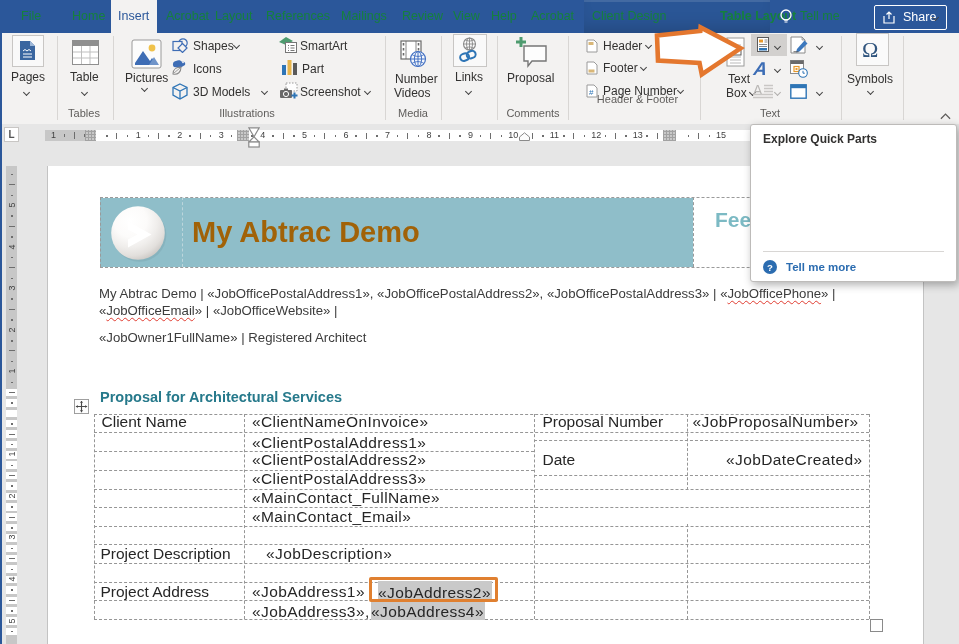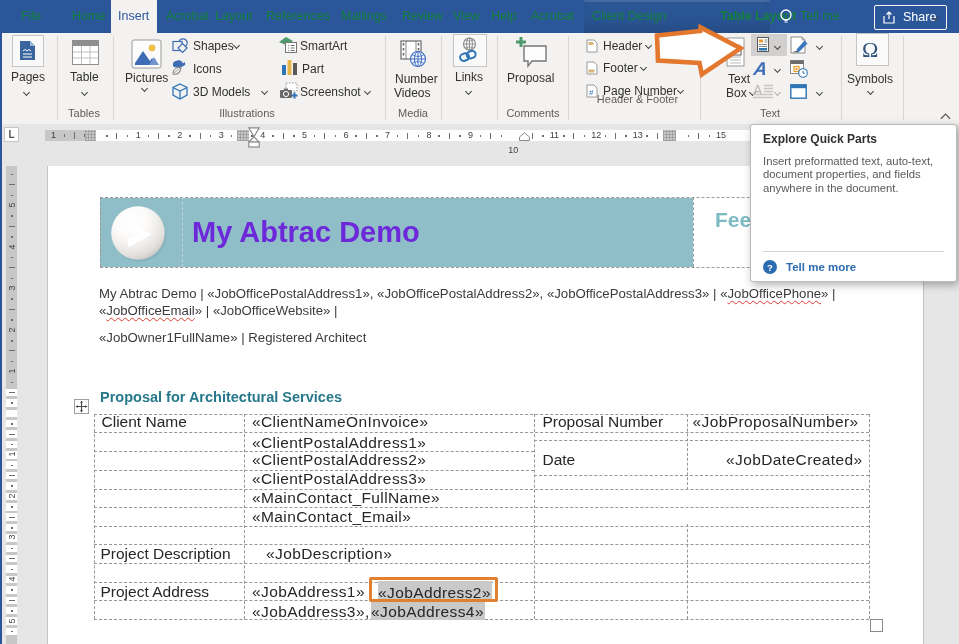--- a/index.html
+++ b/index.html
@@ -318,21 +318,21 @@
     <div class="tick" style="left:407.275px;top:132.5px;width:1px;height:6px;"></div>
     <div class="tick" style="left:417.6625px;top:134.5px;width:1.5px;height:2px;"></div>
     <div class="rnum" style="left:425.04999999999995px;top:130px;width:8px;text-align:center;">8</div>
     <div class="tick" style="left:438.43749999999994px;top:134.5px;width:1.5px;height:2px;"></div>
     <div class="tick" style="left:448.82499999999993px;top:132.5px;width:1px;height:6px;"></div>
     <div class="tick" style="left:459.2125px;top:134.5px;width:1.5px;height:2px;"></div>
     <div class="rnum" style="left:466.59999999999997px;top:130px;width:8px;text-align:center;">9</div>
     <div class="tick" style="left:479.98749999999995px;top:134.5px;width:1.5px;height:2px;"></div>
     <div class="tick" style="left:490.37499999999994px;top:132.5px;width:1px;height:6px;"></div>
     <div class="tick" style="left:500.7625px;top:134.5px;width:1.5px;height:2px;"></div>
-    <div class="rnum" style="left:508.15px;top:130px;width:8px;text-align:center;margin-top:15px;">10</div>
+    <div class="rnum" style="left:508.15px;top:130px;width:8px;text-align:center;">10</div>
     <div class="tick" style="left:521.5375px;top:134.5px;width:1.5px;height:2px;"></div>
     <div class="tick" style="left:531.925px;top:132.5px;width:1px;height:6px;"></div>
     <div class="tick" style="left:542.3125px;top:134.5px;width:1.5px;height:2px;"></div>
     <div class="rnum" style="left:549.7px;top:130px;width:8px;text-align:center;">11</div>
     <div class="tick" style="left:563.0875000000001px;top:134.5px;width:1.5px;height:2px;"></div>
     <div class="tick" style="left:573.475px;top:132.5px;width:1px;height:6px;"></div>
     <div class="tick" style="left:583.8625000000001px;top:134.5px;width:1.5px;height:2px;"></div>
     <div class="rnum" style="left:591.25px;top:130px;width:8px;text-align:center;">12</div>
     <div class="tick" style="left:604.6375px;top:134.5px;width:1.5px;height:2px;"></div>
     <div class="tick" style="left:615.025px;top:132.5px;width:1px;height:6px;"></div>
@@ -449,21 +449,21 @@
       <stop offset="38%" stop-color="#fcfbfa"></stop>
       <stop offset="62%" stop-color="#f0eeec"></stop>
       <stop offset="82%" stop-color="#e2dfdc"></stop>
       <stop offset="100%" stop-color="#c7c3bf"></stop>
     </radialGradient>
   </defs>
   <circle cx="30.5" cy="31" r="26.8" fill="#7fa9b4" opacity="0.55"></circle>
   <circle cx="29" cy="29" r="26.8" fill="url(#ball)"></circle>
   <polygon points="19,17.5 42.5,30.5 19,43.5 19,35.5 28.5,30.5 19,25.5" fill="#fff"></polygon>
 </svg>
-<div class="abs" style="left:192px;top:216px;font-size:29px;font-weight:bold;color:#6d28d9;">My Abtrac Demo</div>
+<div class="abs" style="left:192px;top:216px;font-size:29px;font-weight:bold;color:#a16207;">My Abtrac Demo</div>
 <div class="abs" style="left:715px;top:208px;font-size:21px;font-weight:bold;color:#7cbac4;">Fee</div>
 
 <div class="body12" style="left:99px;top:286px;">My Abtrac Demo | «JobOfficePostalAddress1», «JobOfficePostalAddress2», «JobOfficePostalAddress3» | «<span class="sq">JobOfficePhone</span>» |</div>
 <div class="body12" style="left:99px;top:303px;">«<span class="sq">JobOfficeEmail</span>» | «JobOfficeWebsite» |</div>
 <div class="body12" style="left:99px;top:330px;">«JobOwner1FullName» | Registered Architect</div>
 
 <div class="abs" style="left:100px;top:389px;font-size:14.5px;font-weight:bold;color:#26798b;">Proposal for Architectural Services</div>
 
 <svg class="abs" style="left:74px;top:399px;" width="15" height="15" viewBox="0 0 16 16">
   <rect x="0.5" y="0.5" width="15" height="15" fill="#fdfdfd" stroke="#9a9a9a"></rect>
@@ -518,21 +518,20 @@
 <div class="abs" style="left:869.5px;top:619px;width:11px;height:11px;background:#fff;border:1.5px solid #8a8a8a;"></div>
 
 <svg class="abs" style="left:650px;top:22px;" width="97" height="60" viewBox="0 0 97 60">
   <polygon points="7,13.5 50.3,9 50.6,5.5 90.5,26.3 51.8,52.5 49.5,41 8,38.5" fill="#fff" stroke="#e4772e" stroke-width="4.6" stroke-linejoin="miter"></polygon>
 </svg>
 
 <div class="abs" style="left:369px;top:577px;width:122.5px;height:18.5px;border:3px solid #e08030;border-radius:2px;"></div>
 
 <div class="abs" id="tooltip">
   <div style="position:absolute;left:12px;top:7px;font-size:12px;font-weight:bold;color:#323130;">Explore Quick Parts</div>
-  <div class="tt" style="top:30px;">Insert preformatted text, auto-text,<br>document properties, and fields<br>anywhere in the document.</div>
   <div style="position:absolute;left:12px;top:126px;width:181px;border-top:1px solid #d8d6d4;"></div>
   <svg style="position:absolute;left:12px;top:135px;" width="14" height="14" viewBox="0 0 16 16">
     <circle cx="8" cy="8" r="8" fill="#2b6cb0"></circle>
     <text x="8" y="12" text-anchor="middle" font-size="11" font-weight="bold" fill="#fff" font-family="Liberation Sans">?</text>
   </svg>
   <div style="position:absolute;left:35px;top:136px;font-size:11.5px;font-weight:bold;color:#2b6cb0;">Tell me more</div>
 </div>
 
 <style>
  .sq{ text-decoration: underline wavy #e03c31 1px; text-underline-offset:2px; }

